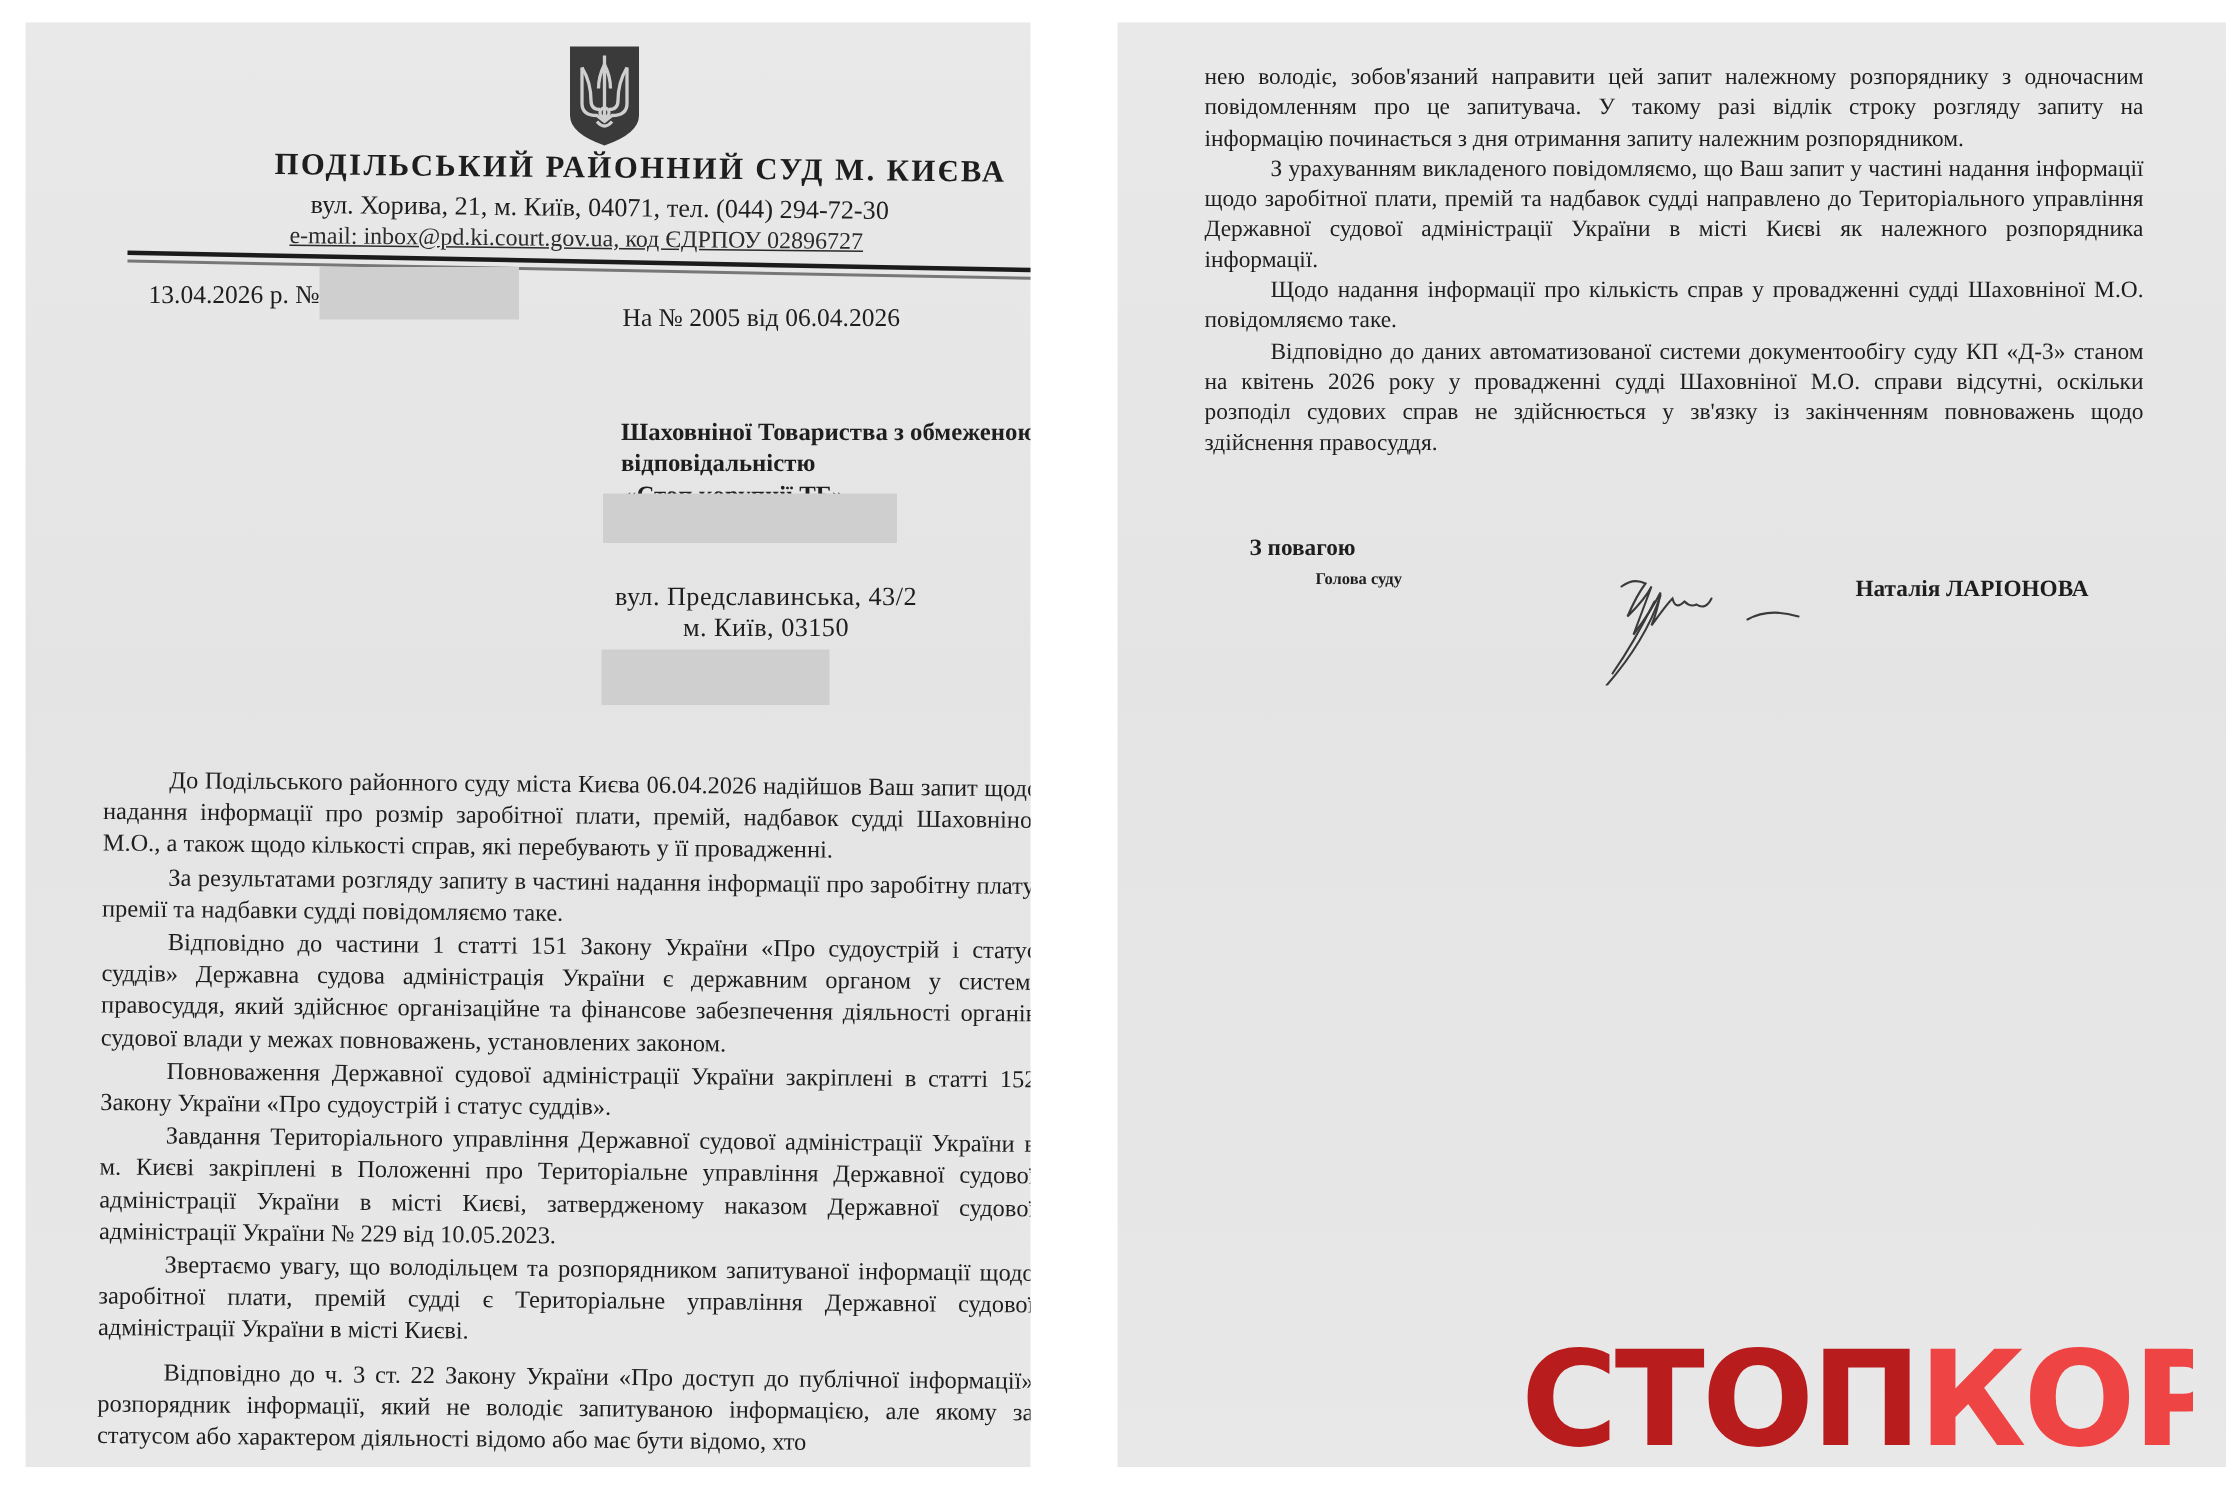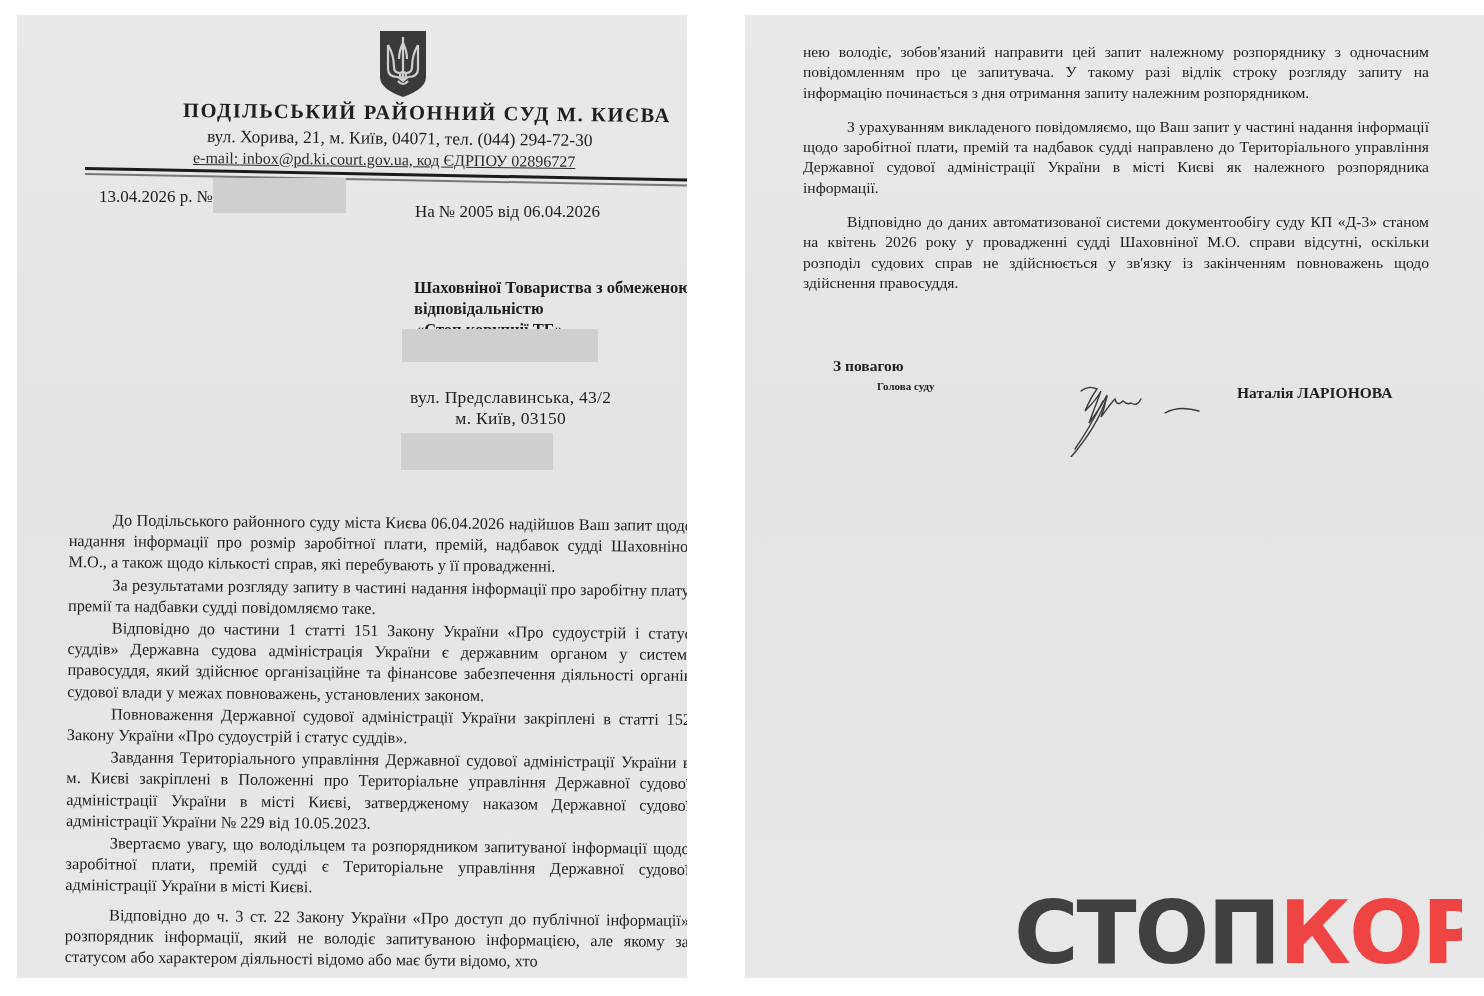--- a/index.html
+++ b/index.html
@@ -147,21 +147,21 @@
     .body-left p + p { margin-top: 1px; }
     .body-right {
       position: absolute;
       left: 58px;
       top: 27px;
       width: 626px;
       font-size: 15.6px;
       line-height: 20.3px;
       text-align: justify;
     }
-    .body-right p + p { margin-top: 14px; }
+    .body-right p + p { margin-top: 0; }
 
     
     .sign-regards {
       position: absolute;
       left: 88px;
       top: 342px;
       font-weight: bold;
       font-size: 15.5px;
     }
     .sign-title {
@@ -195,21 +195,21 @@
       top: 887px;
       font-family: "DejaVu Sans", "Liberation Sans", sans-serif;
       font-weight: bold;
       font-size: 88px;
       line-height: 92px;
       letter-spacing: -2px;
       white-space: nowrap;
       width: 448px;
       overflow: hidden;
     }
-    .wm-red { color: #404040; }
+    .wm-red { color: #b91c1c; }
     .wm-grey { color: #ef4444; }
   </style>
 </head>
 <body>
 
 <div class="page" id="page-left">
 
   <svg class="coat" viewBox="0 0 50 70">
     <path d="M2 2 H48 V48 Q48 60 25 68 Q2 60 2 48 Z" fill="#3a3a3a"></path>
     <g fill="none" stroke="#cfcfcf" stroke-width="2.2" stroke-linejoin="round">
@@ -259,20 +259,21 @@
     <p>Завдання Територіального управління Державної судової адміністрації України в м. Києві закріплені в Положенні про Територіальне управління Державної судової адміністрації України в місті Києві, затвердженому наказом Державної судової адміністрації України № 229 від 10.05.2023.</p>
     <p>Звертаємо увагу, що володільцем та розпорядником запитуваної інформації щодо заробітної плати, премій судді є Територіальне управління Державної судової адміністрації України в місті Києві.</p>
     <p style="margin-top:8px;">Відповідно до ч. 3 ст. 22 Закону України «Про доступ до публічної інформації» розпорядник інформації, який не володіє запитуваною інформацією, але якому за статусом або характером діяльності відомо або має бути відомо, хто</p>
   </div>
 </div>
 
 <div class="page" id="page-right">
   <div class="body-right">
     <p style="text-indent:0;">нею володіє, зобов'язаний направити цей запит належному розпоряднику з одночасним повідомленням про це запитувача. У такому разі відлік строку розгляду запиту на інформацію починається з дня отримання запиту належним розпорядником.</p>
     <p>З урахуванням викладеного повідомляємо, що Ваш запит у частині надання інформації щодо заробітної плати, премій та надбавок судді направлено до Територіального управління Державної судової адміністрації України в місті Києві як належного розпорядника інформації.</p>
+    <p>Щодо надання інформації про кількість справ у провадженні судді Шаховніної М.О. повідомляємо таке.</p>
     <p>Відповідно до даних автоматизованої системи документообігу суду КП «Д-3» станом на квітень 2026 року у провадженні судді Шаховніної М.О. справи відсутні, оскільки розподіл судових справ не здійснюється у зв'язку із закінченням повноважень щодо здійснення правосуддя.</p>
   </div>
 
   <div class="sign-regards">З повагою</div>
   <div class="sign-title">Голова суду</div>
 
   <svg class="signature" viewBox="0 0 160 80">
     <g fill="none" stroke="#3a3a3a" stroke-width="1.4" stroke-linecap="round">
       <path d="M14 14 Q22 8 30 12 Q24 20 18 34 Q30 22 34 14 Q28 30 22 46 Q34 30 40 18 Q38 30 34 40 Q44 26 48 22 Q50 30 56 24 Q60 28 64 26 Q70 30 74 22"></path>
       <path d="M40 20 Q30 50 4 80"></path>

